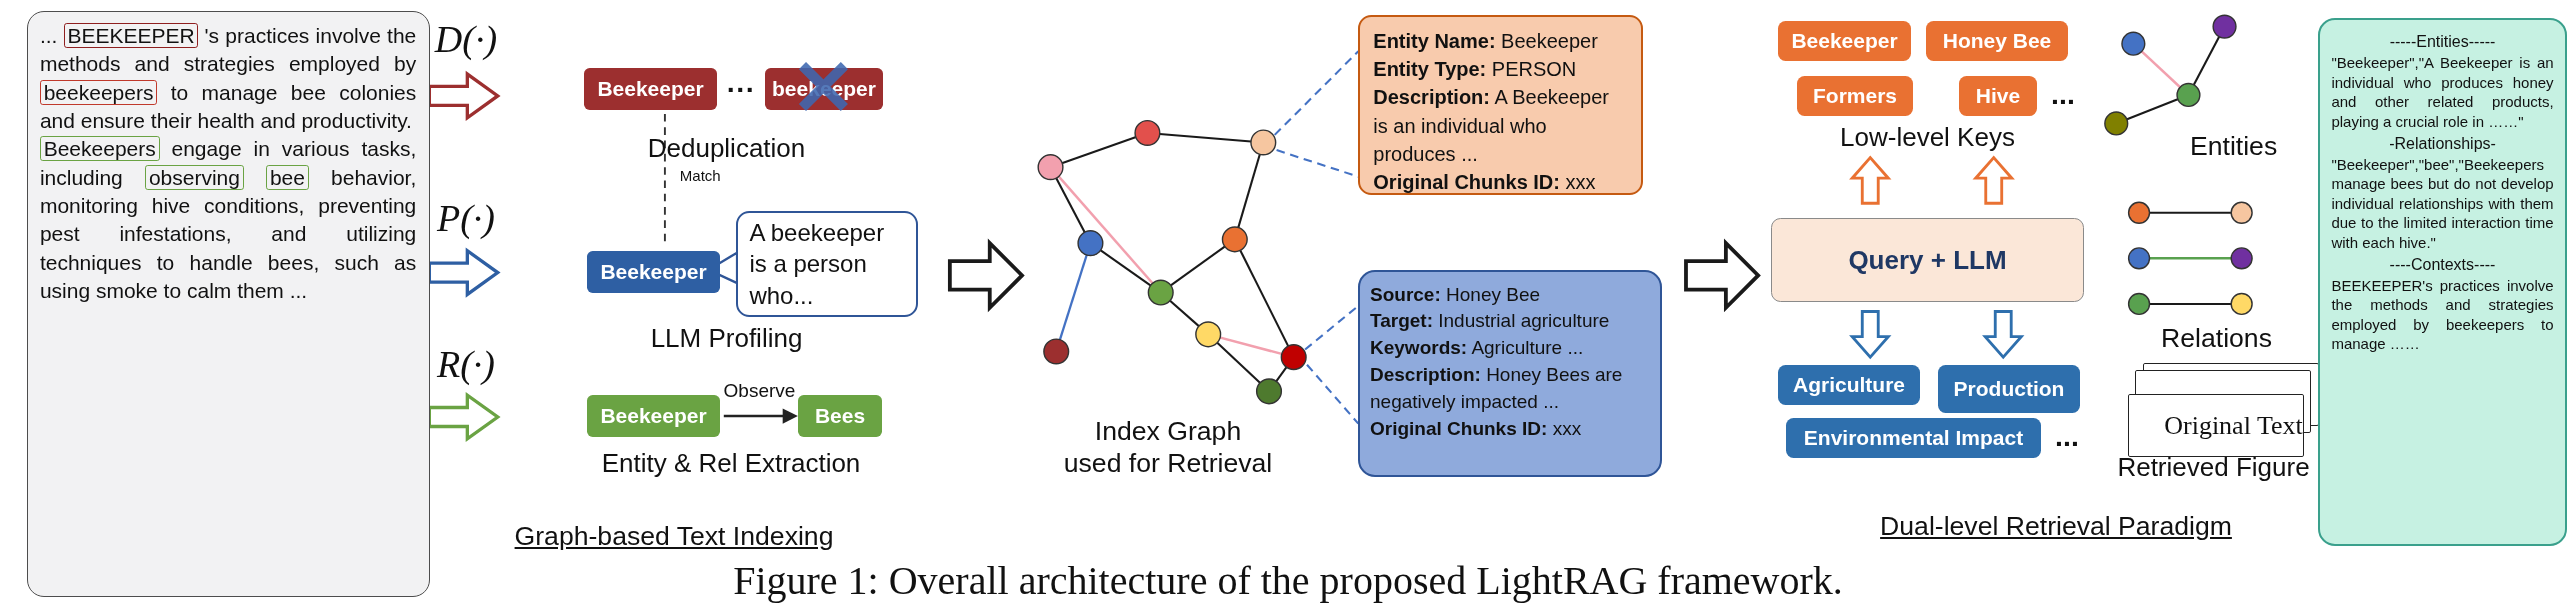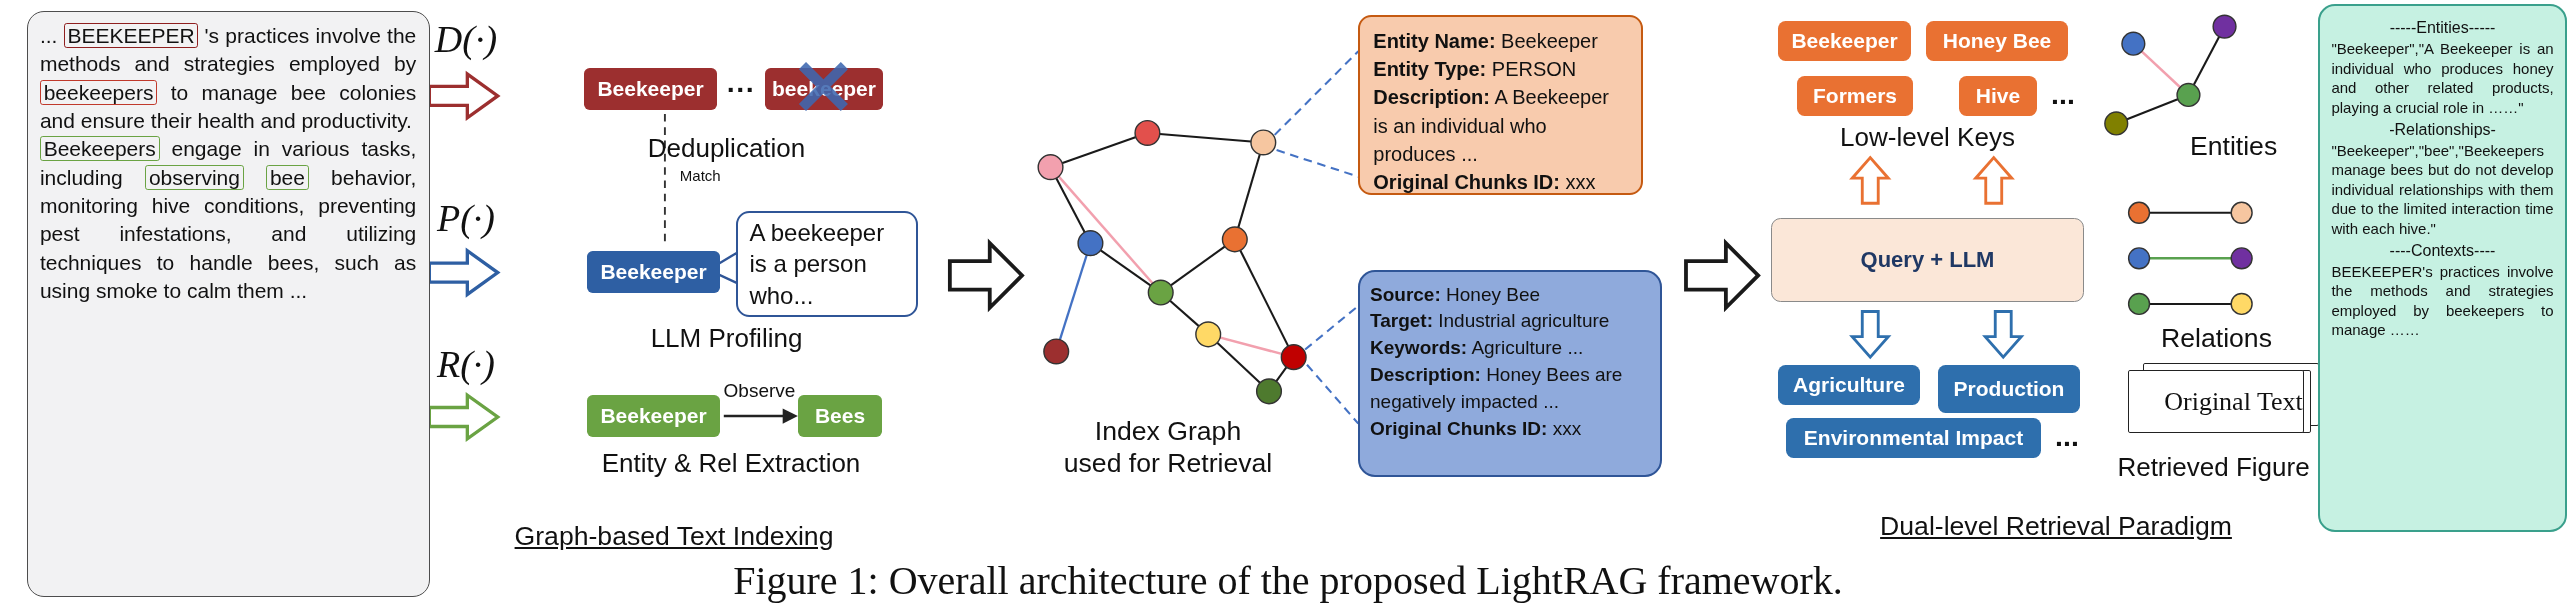--- a/index.html
+++ b/index.html
@@ -34,21 +34,21 @@
   .match { font-size:15px; background:#fff; padding:0 3.8px; white-space:nowrap; }
   .bubble { background:#fff; border:2.8px solid #2f5597; border-radius:13.3px; padding:7.6px 11.4px;
             font-size:24px; line-height:1.3; display:flex; align-items:center; }
 
   .card { border-radius:13.3px; font-size:20px; line-height:1.42; padding:9.5px 13.3px; }
   .card.orange   { background:#f8cbad; border:2.4px solid #c55a11; }
   .card.bluecard { background:#8faadc; border:2.8px solid #2f5597; font-size:19px; border-radius:17px;padding-left:10px; }
 
   .query-box { background:#fbe7d8; border:1.9px solid #8a8a8a; border-radius:9.5px;
                display:flex; align-items:center; justify-content:center;
-               font-size:22px; font-weight:bold; color:#1f3864; }
+               font-size:26px; font-weight:bold; color:#1f3864; }
 
   .stack-rect { background:#fff; border:1.9px solid #222; border-radius:1.9px; }
   .stack-front { display:flex; align-items:center; justify-content:center;
                  font-family:"Liberation Serif", serif; font-size:26px; }
 
   .mint { background:#c6f1e2; border:2.8px solid #3aa08c; border-radius:17px;
           padding:9.5px 11.4px; font-size:15px; line-height:1.3; }
   .mint .hdr  { text-align:center; font-size:16px; margin-top:2.8px; white-space:nowrap; }
   .mint .bodytxt { text-align:justify; }
 
@@ -218,26 +218,26 @@
   <div class="abs tag hblue" style="left:1778px; top:365px; width:142px; height:40px;">Agriculture</div>
   <div class="abs tag hblue" style="left:1938px; top:365px; width:142px; height:48px;">Production</div>
   <div class="abs tag hblue" style="left:1786px; top:418px; width:255px; height:40px;">Environmental Impact</div>
   <div class="abs dots" style="left:2046px; top:416px; width:42px; height:40px;">...</div>
 
   <div class="abs" style="left:2190px; top:131px; width:133px; font-size:26.6px;">Entities</div>
   <div class="abs" style="left:2150px; top:323px; width:133px; font-size:26.6px; text-align:center;">Relations</div>
 
   <div class="abs stack-rect" style="left:2143px; top:363px; width:176px; height:63px;"></div>
   <div class="abs stack-rect" style="left:2135px; top:370px; width:176px; height:63px;"></div>
-  <div class="abs stack-rect stack-front" style="left:2128px; top:370px; width:176px; height:63px;padding-left:35px;">Original Text</div>
+  <div class="abs stack-rect stack-front" style="left:2128px; top:394px; width:176px; height:63px;padding-left:35px;">Original Text</div>
   <div class="abs lbl" style="left:2095px; top:452px; width:237px;">Retrieved Figure</div>
 
   <div class="abs lbl underline" style="left:1852px; top:511px; width:408px;">Dual-level Retrieval Paradigm</div>
 
-  <div class="abs mint" style="left:2318px; top:4px; width:249px; height:528px;">
+  <div class="abs mint" style="left:2318px; top:18px; width:249px; height:528px;">
     <div class="hdr">-----Entities-----</div>
     <div class="bodytxt">"Beekeeper","A Beekeeper is an individual who produces honey and other related products, playing a crucial role in ……"</div>
     <div class="hdr">-Relationships-</div>
     <div class="bodytxt">"Beekeeper","bee","Beekeepers manage bees but do not develop individual relationships with them due to the limited interaction time with each hive."</div>
     <div class="hdr">----Contexts----</div>
     <div class="bodytxt">BEEKEEPER's practices involve the methods and strategies employed by beekeepers to manage ……</div>
   </div>
 
   <div class="abs caption" style="left:0; top:557px; width:2576px;">Figure 1: Overall architecture of the proposed LightRAG framework.</div>
 

